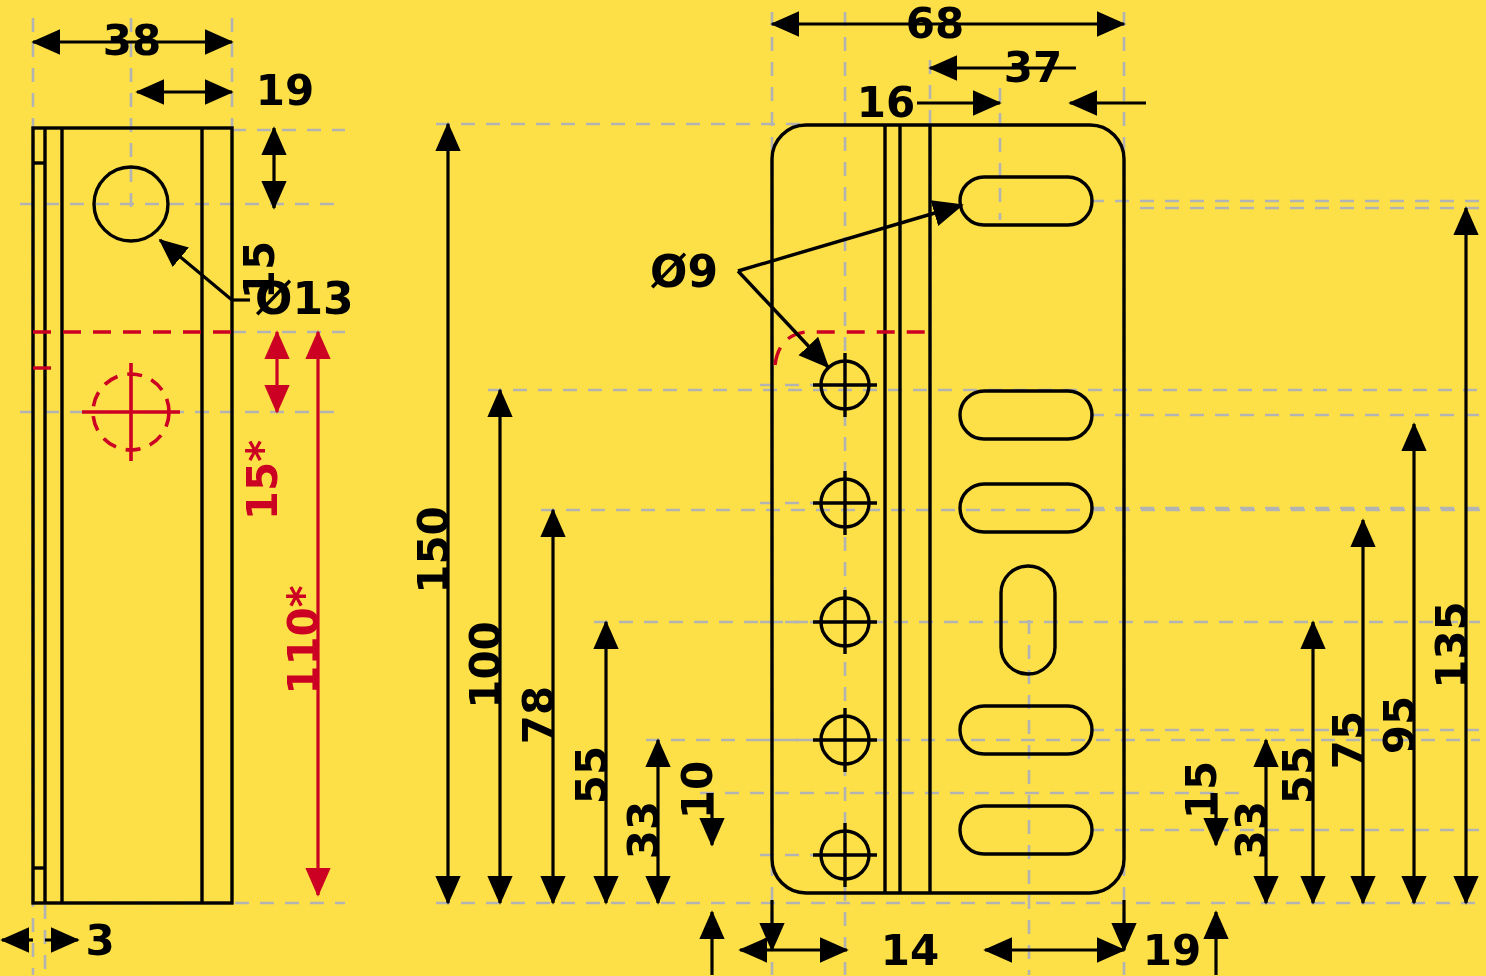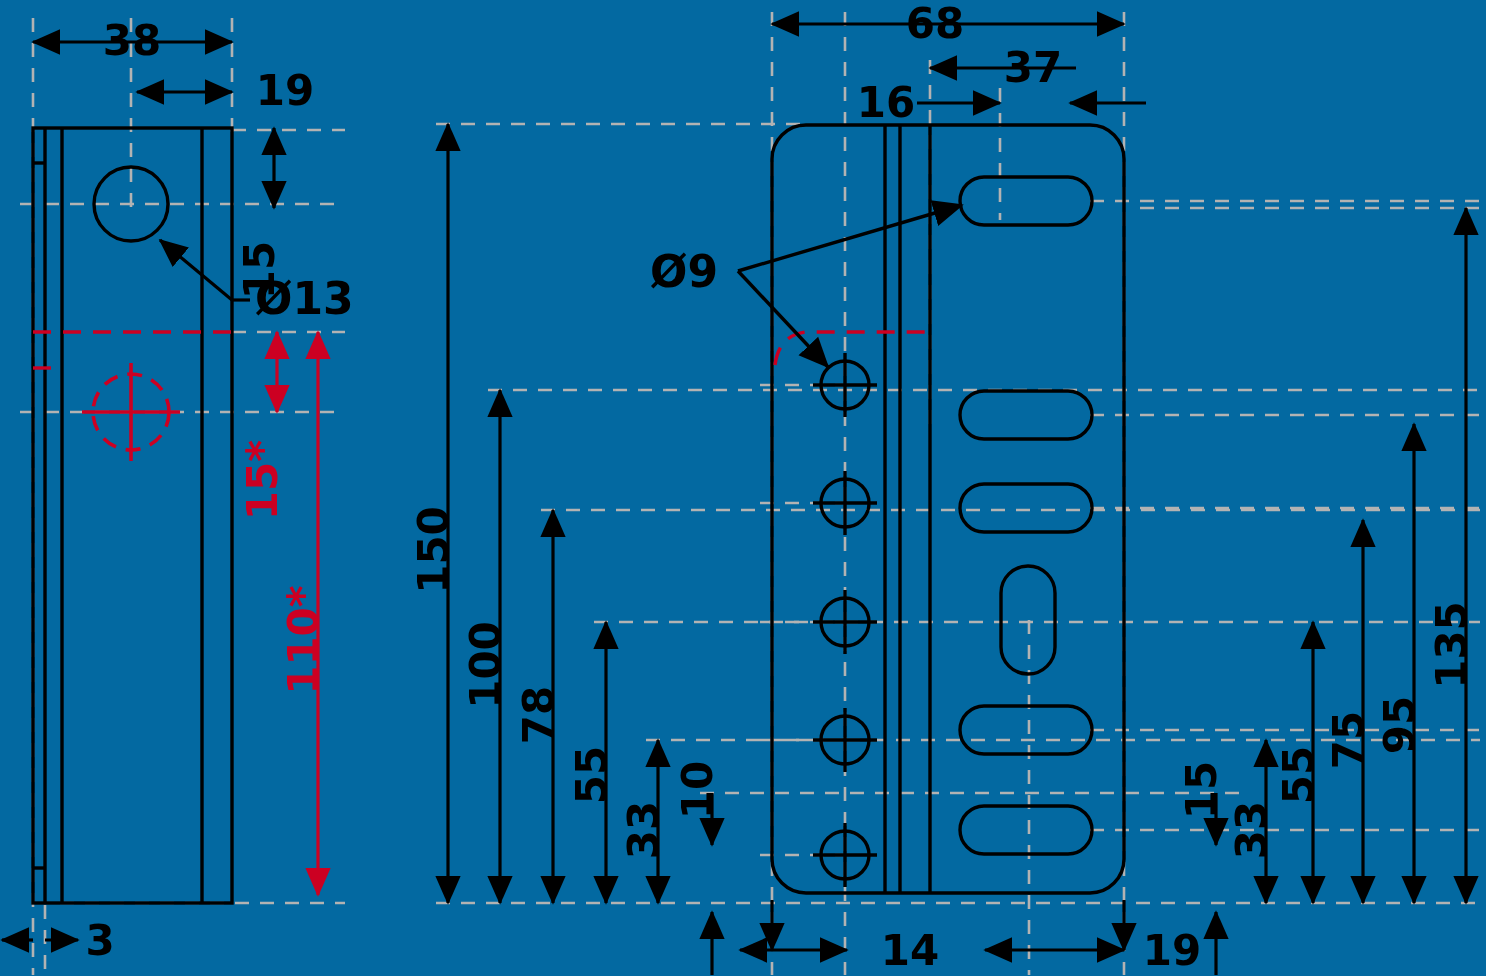--- a/index.html
+++ b/index.html
@@ -1,18 +1,18 @@
 <!DOCTYPE html>
 <html><head>
 <meta charset="utf-8">
 <style>
   html,body{margin:0;padding:0;background:#ffffff;}
   body{width:1486px;height:976px;overflow:hidden;
        font-family:"DejaVu Sans","Liberation Sans",sans-serif;}
-  #stage{position:relative;width:1486px;height:976px;background:#0369a1;}
+  #stage{position:relative;width:1486px;height:976px;background:#fde047;}
   svg#drawing{position:absolute;left:0;top:0;width:1486px;height:976px;display:block;}
   text{font-family:"DejaVu Sans","Liberation Sans",sans-serif;font-weight:bold;}
 </style>
 </head>
 <body>
 
 <div id="stage">
 <svg id="drawing" viewBox="0 0 1486 976">
   <defs>
     <marker id="ar" viewBox="0 0 10 10" refX="9.4" refY="5" markerWidth="9" markerHeight="9" orient="auto-start-reverse">

